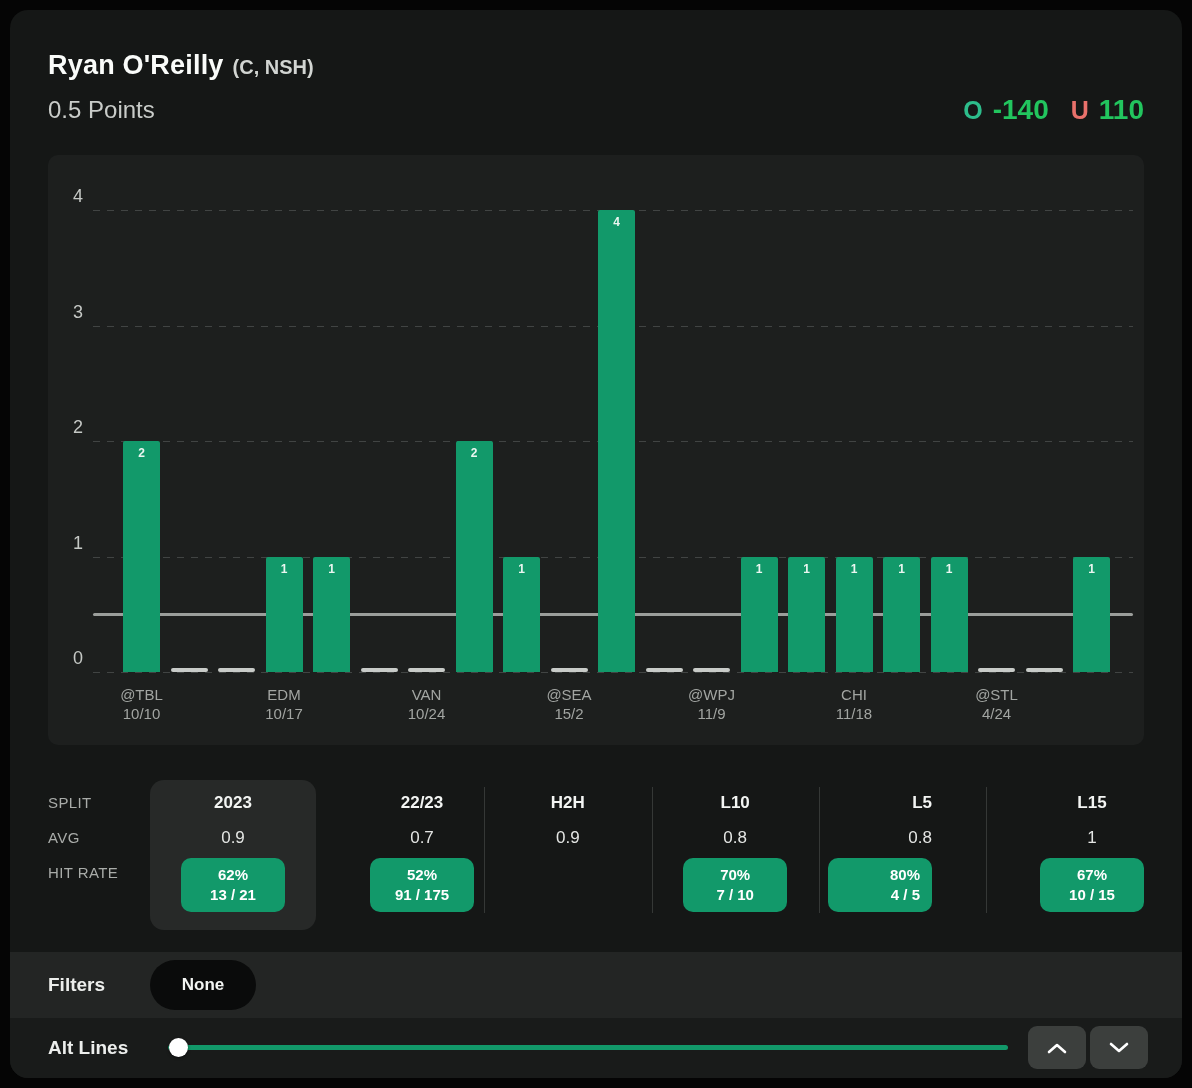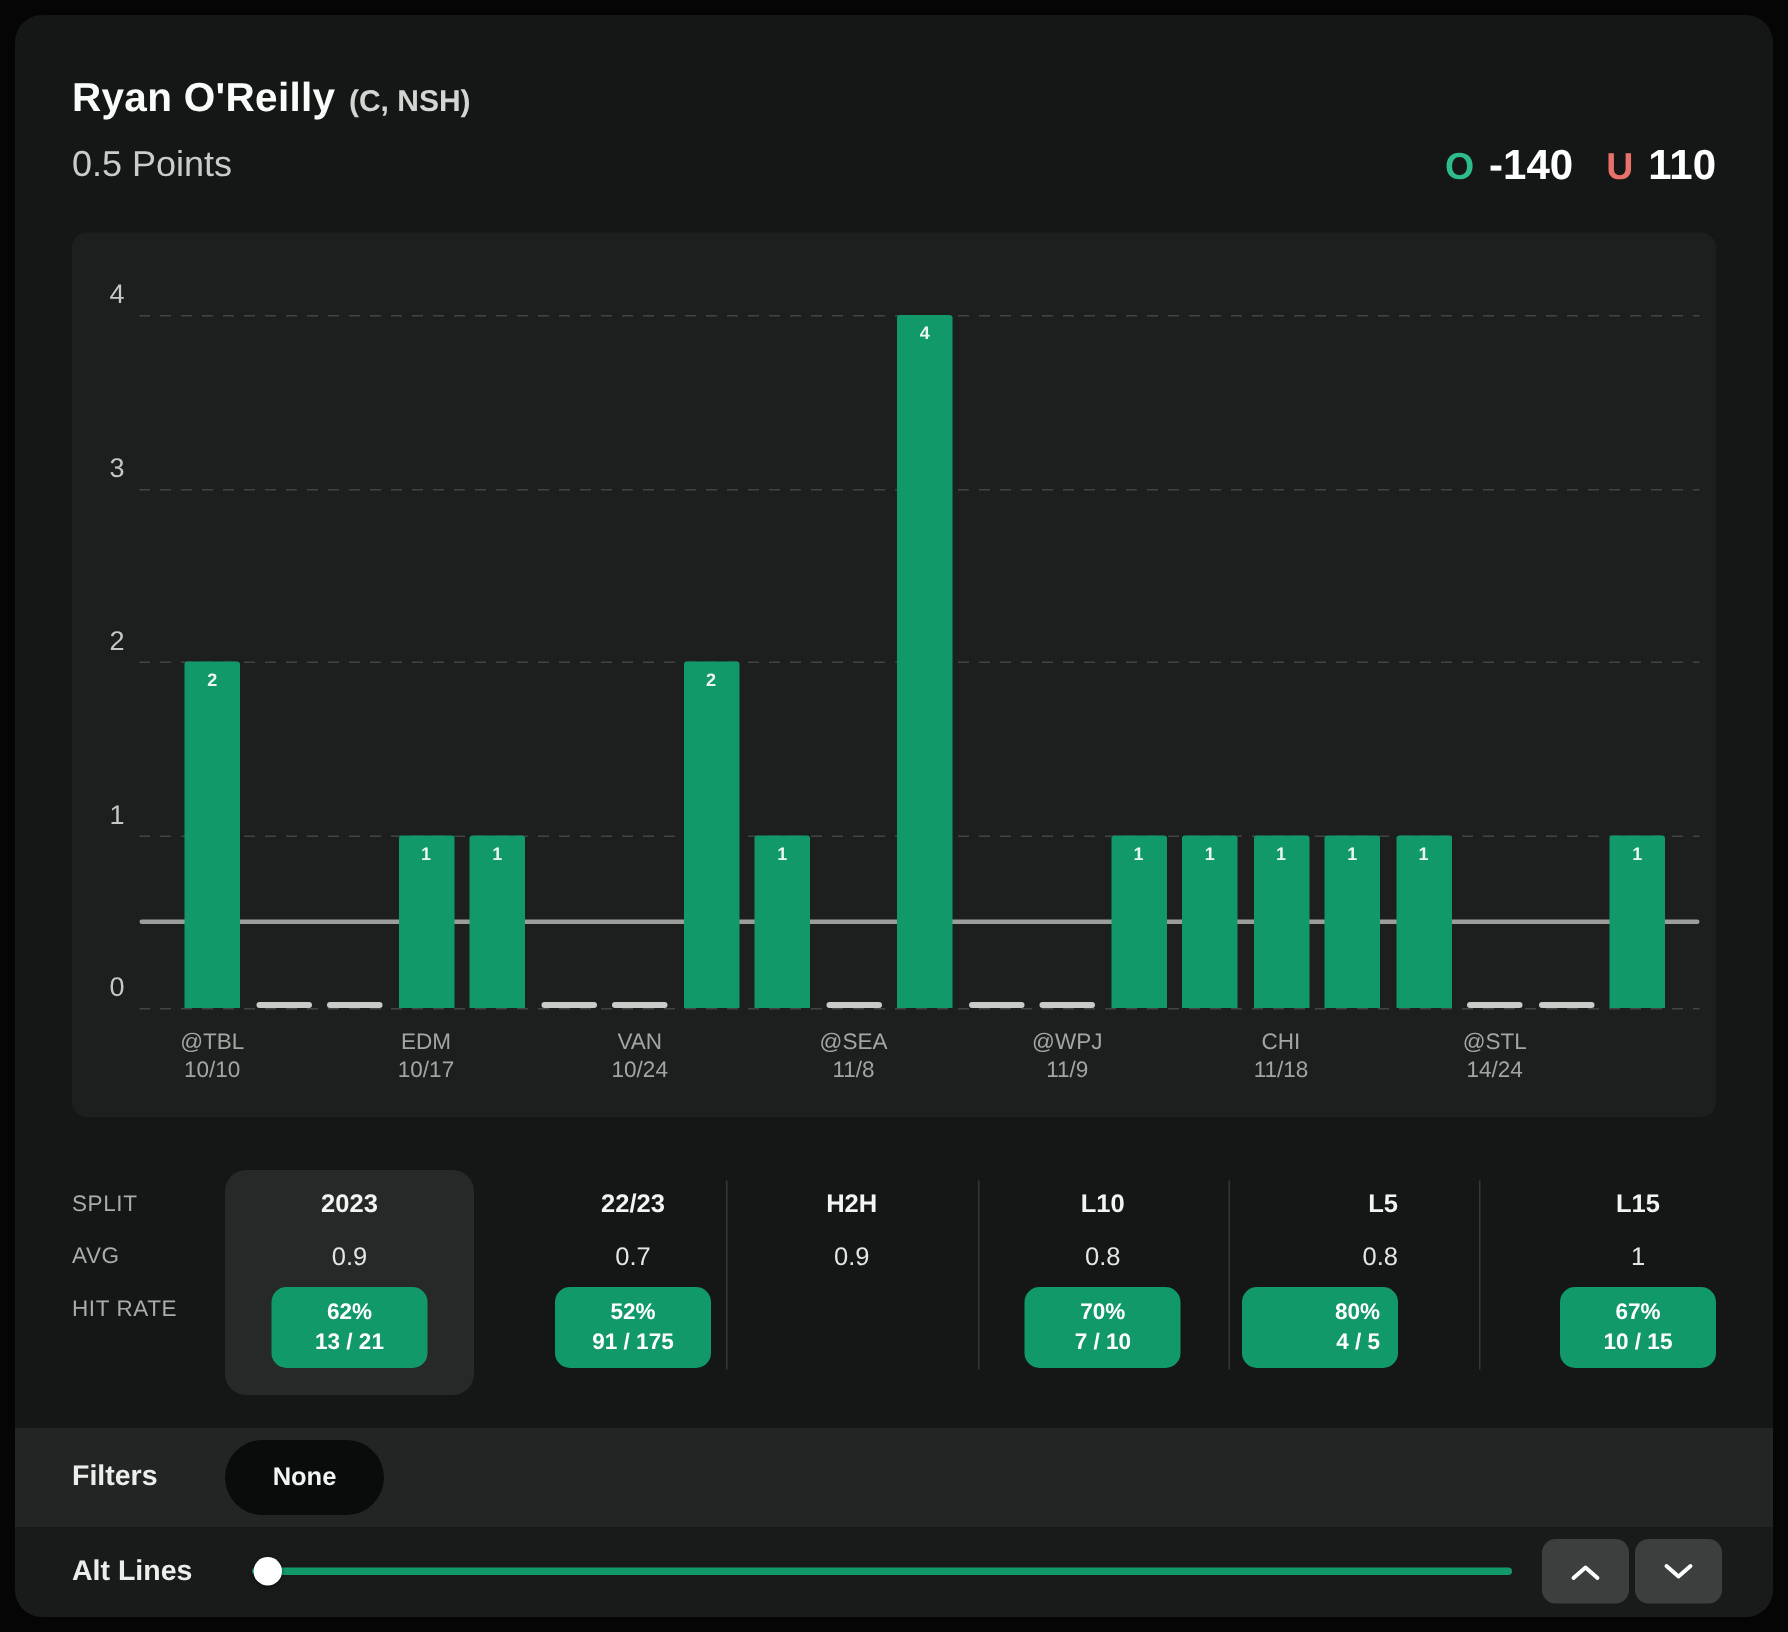--- a/index.html
+++ b/index.html
@@ -8,21 +8,21 @@
   .card { position:absolute; inset:10px; background:#151716; border-radius:18px; overflow:hidden; }
 
   
   .title-line { position:absolute; left:38px; top:40px; display:flex; align-items:baseline; gap:9px; }
   .player-name { font-size:27px; font-weight:800; color:#fafcfa; letter-spacing:.2px; }
   .player-meta { font-size:20px; font-weight:700; color:#d2d5d2; }
   .line-label { position:absolute; left:38px; top:86px; font-size:24px; font-weight:400; color:#c9ccc9; }
   .odds { position:absolute; right:38px; top:84px; display:flex; align-items:baseline; gap:10px; }
   .o-sym { font-size:25px; font-weight:800; color:#2dbd8b; }
   .u-sym { font-size:25px; font-weight:800; color:#e8716b; margin-left:12px; }
-  .odd-num { font-size:28px; font-weight:800; color:#ffffff; }
+  .odd-num { font-size:28px; font-weight:800; color:#22c55e; }
 
   
   .chart-panel { position:absolute; left:38px; top:145px; width:1096px; height:590px; background:#1d1f1e; border-radius:10px; }
   .gridline { position:absolute; height:1px; z-index:0;
               background:repeating-linear-gradient(90deg,#414443 0 7px,transparent 7px 14px); }
   .ytick { position:absolute; left:0; width:45px; text-align:right; padding-right:10px;
            font-size:18px; color:#c5c8c5; line-height:20px; }
   #prop-line { position:absolute; height:3px; background:#9b9e9b; border-radius:2px; z-index:1; }
   .bar { position:absolute; z-index:2; display:flex; justify-content:center; cursor:pointer; }
   .bar-hit { background:#12996a; border-radius:2px 2px 0 0; }
@@ -143,33 +143,33 @@
       <div class="xtick" style="left: 236px;">
         <div class="xtick-team">EDM</div>
         <div class="xtick-date">10/17</div>
       </div>
       <div class="xtick" style="left: 378.5px;">
         <div class="xtick-team">VAN</div>
         <div class="xtick-date">10/24</div>
       </div>
       <div class="xtick" style="left: 521px;">
         <div class="xtick-team">@SEA</div>
-        <div class="xtick-date">11/8</div>
+        <div class="xtick-date">15/2</div>
       </div>
       <div class="xtick" style="left: 663.5px;">
         <div class="xtick-team">@WPJ</div>
         <div class="xtick-date">11/9</div>
       </div>
       <div class="xtick" style="left: 806px;">
         <div class="xtick-team">CHI</div>
         <div class="xtick-date">11/18</div>
       </div>
       <div class="xtick" style="left: 948.5px;">
         <div class="xtick-team">@STL</div>
-        <div class="xtick-date">14/24</div>
+        <div class="xtick-date">4/24</div>
       </div>
     </div>
 
   <div id="stats">
     <div class="stat-row-label" style="top:30px">SPLIT</div>
     <div class="stat-row-label" style="top:65px">AVG</div>
     <div class="stat-row-label" style="top:100px">HIT RATE</div>
     <div id="stat-columns">
         <div class="col-highlight" style="left: 140px;"></div>
         <div class="stat-col" style="left: 223px;"><div class="split-name">2023</div><div class="avg-val">0.9</div><div class="hit-badge"><div class="hit-pct">62%</div><div class="hit-frac">13 / 21</div></div></div>

